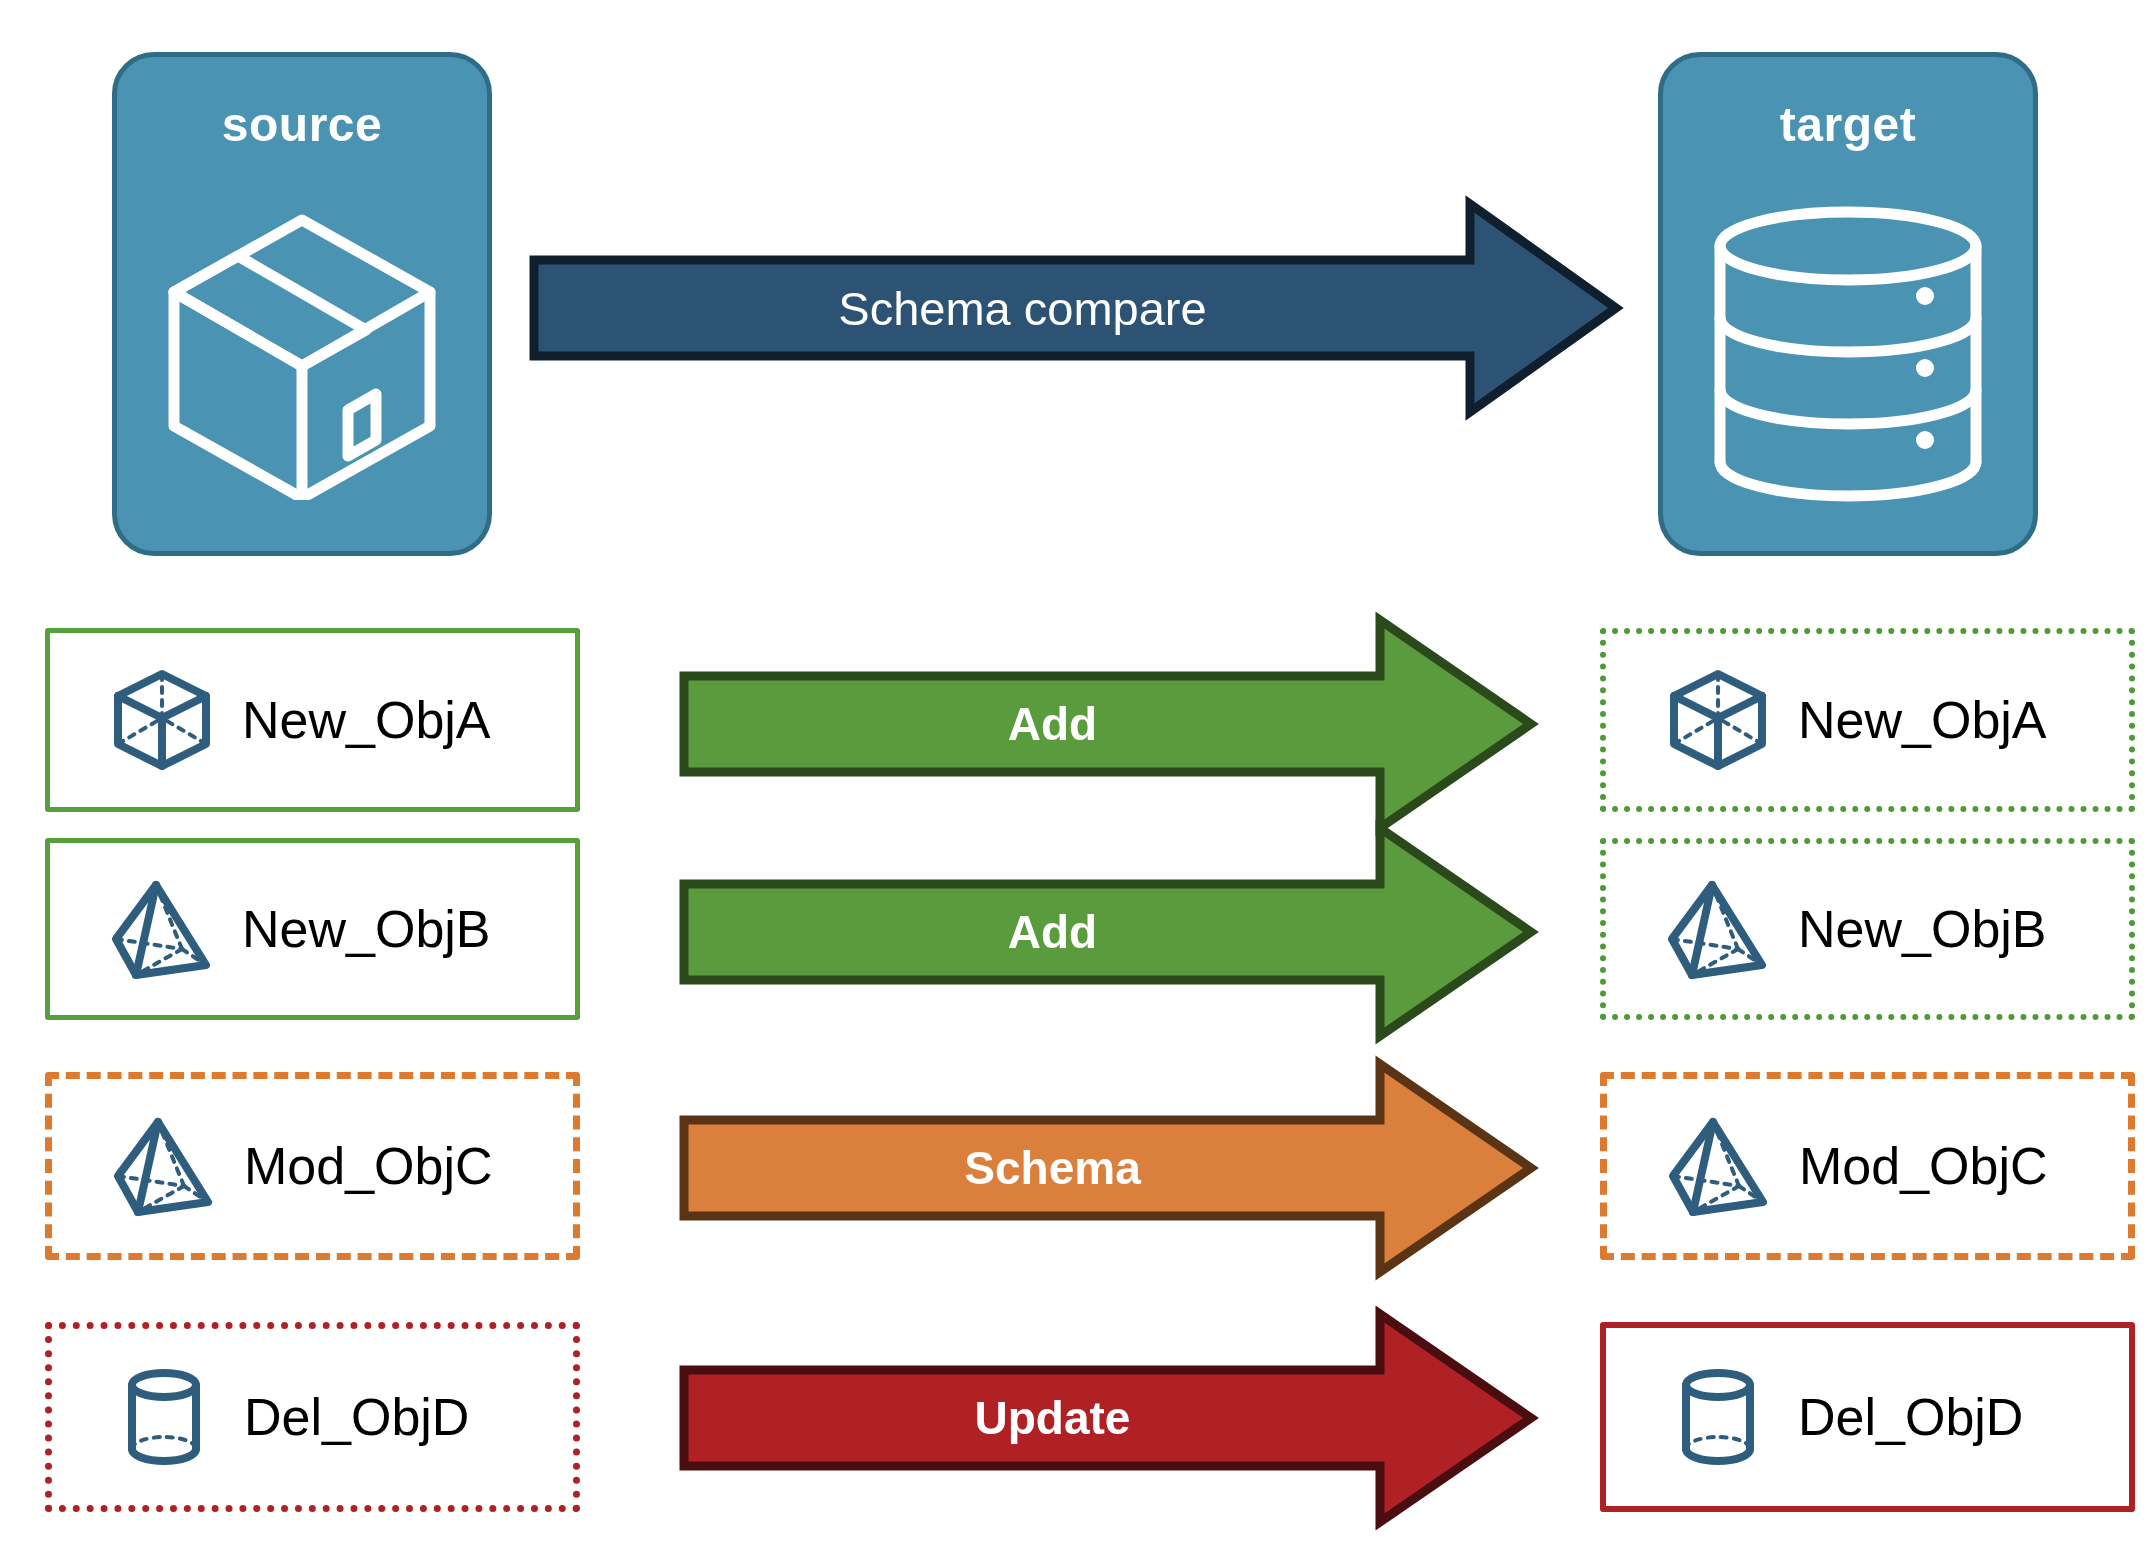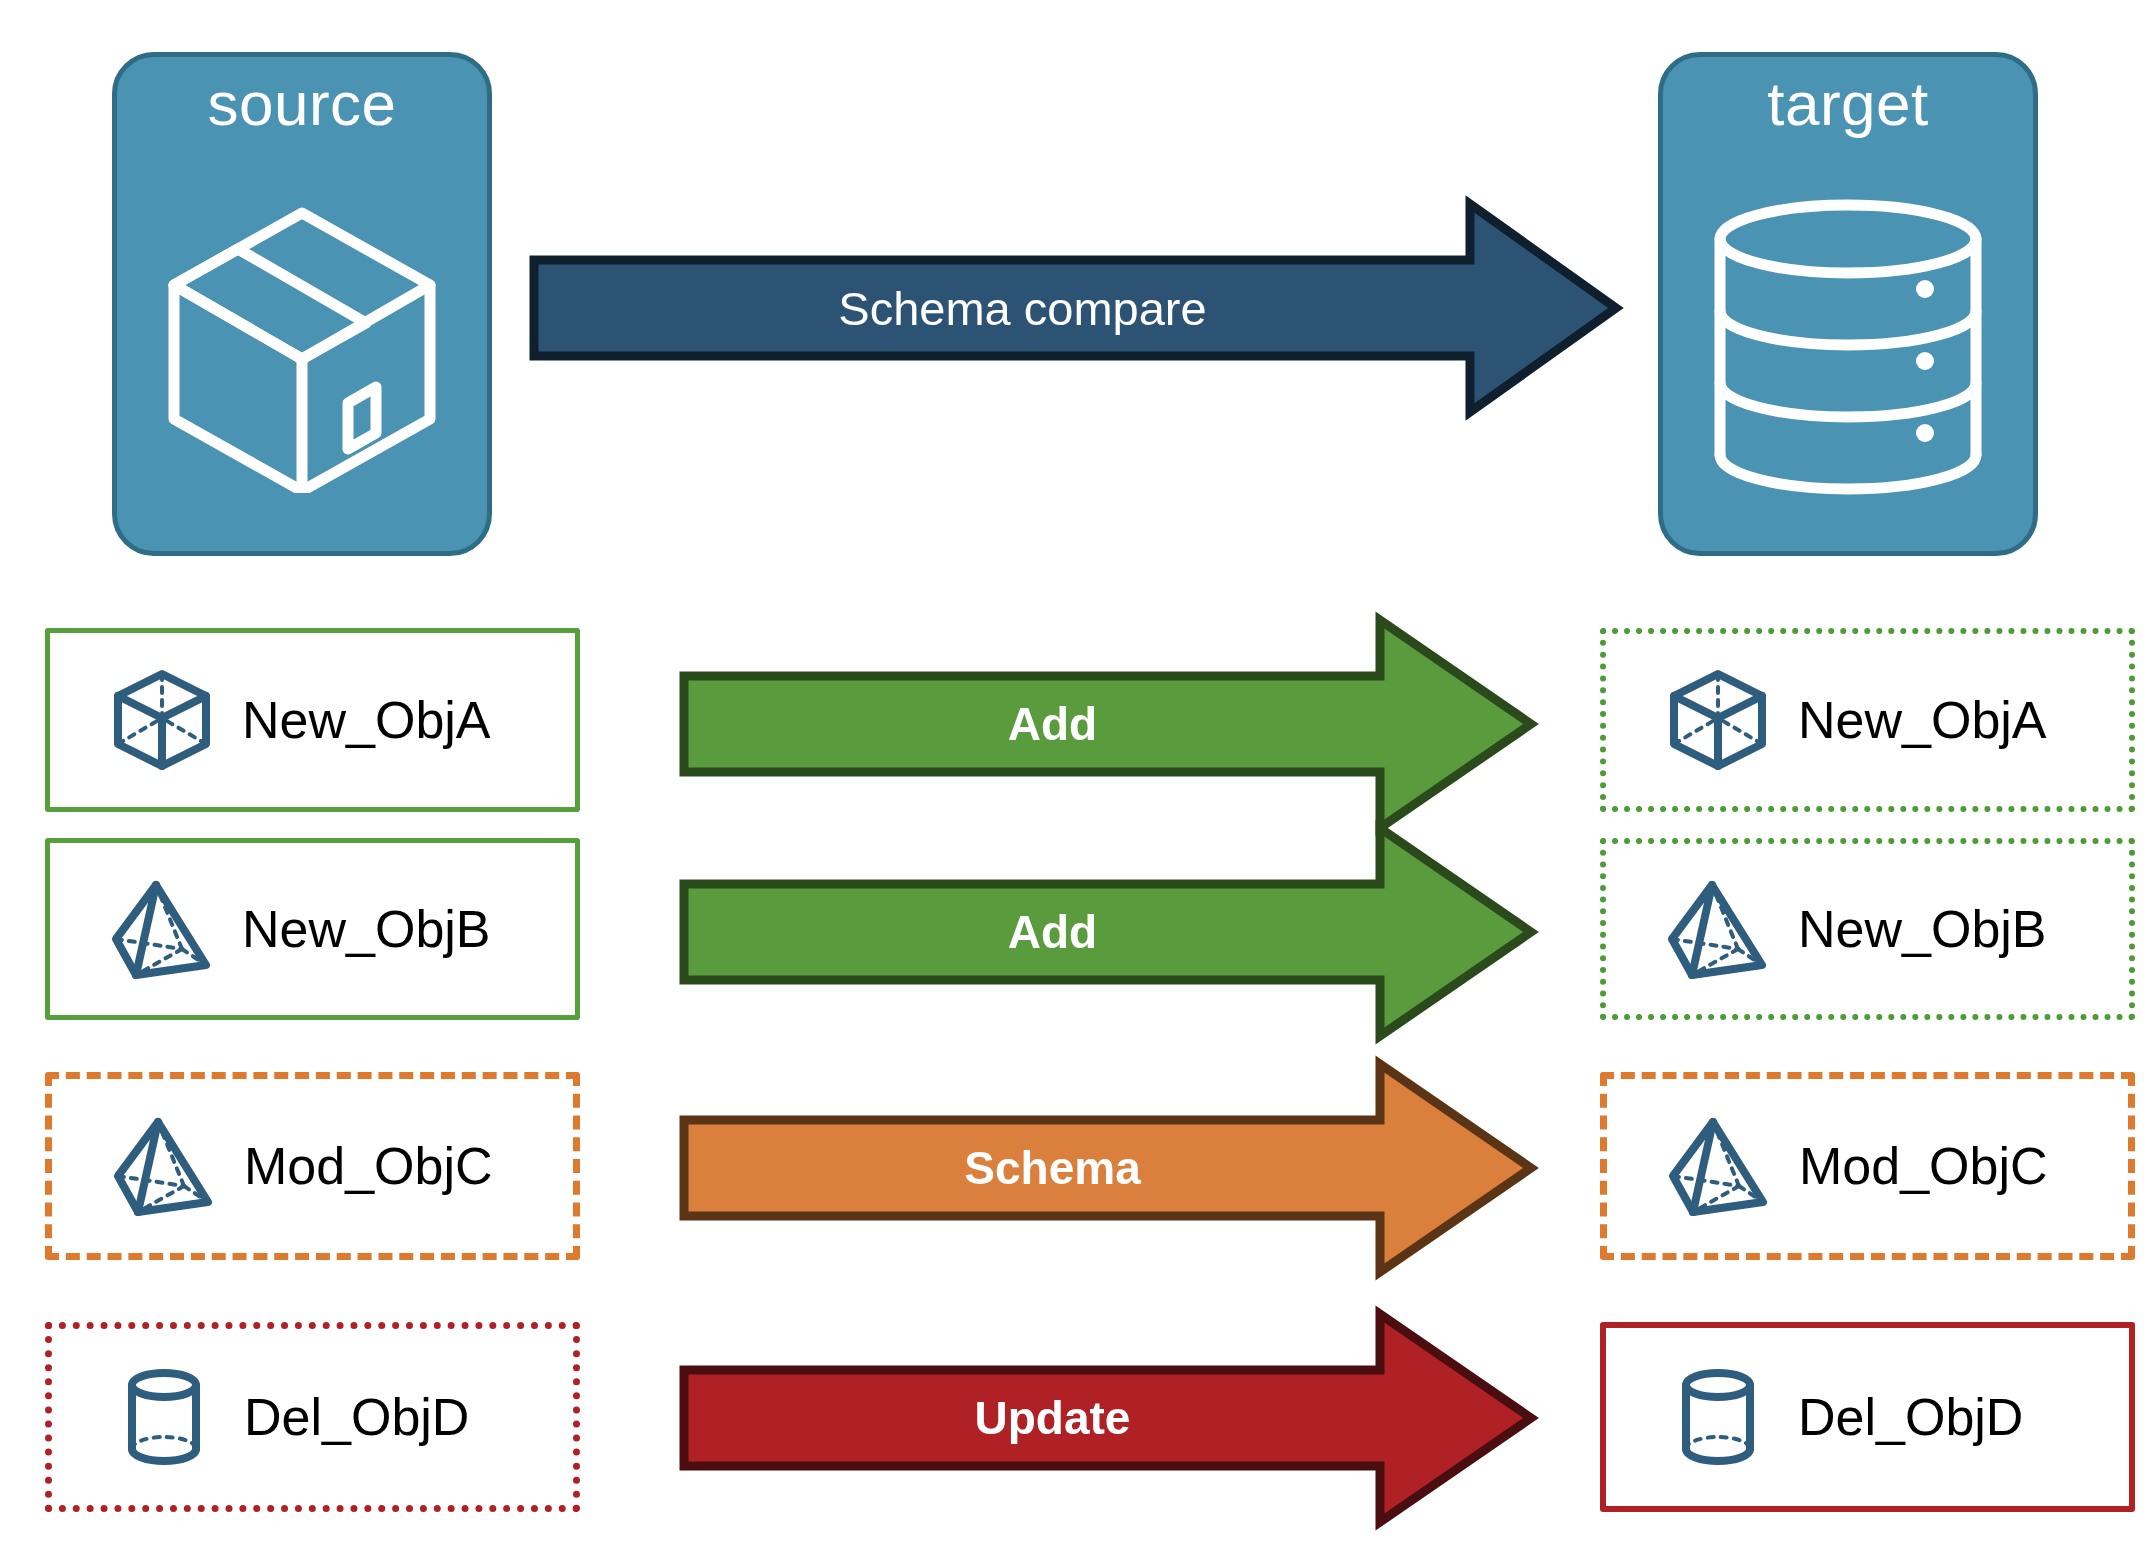--- a/index.html
+++ b/index.html
@@ -29,24 +29,24 @@
     background: #4a93b3;
     border: 5px solid #2f6c85;
     border-radius: 42px;
     box-sizing: border-box;
     display: flex;
     flex-direction: column;
     align-items: center;
   }
   .endpoint-title {
     color: #ffffff;
-    font-size: 62px;
-    font-weight: normal;
+    font-size: 48px;
+    font-weight: bold;
     letter-spacing: 0.5px;
-    margin-top: 16px;
+    margin-top: 44px;
     line-height: 1;
   }
   .endpoint-art {
     flex: 1;
     display: flex;
     align-items: center;
     justify-content: center;
     width: 100%;
   }
   #endpoint-source { left: 112px; top: 52px; width: 380px; height: 504px; }

